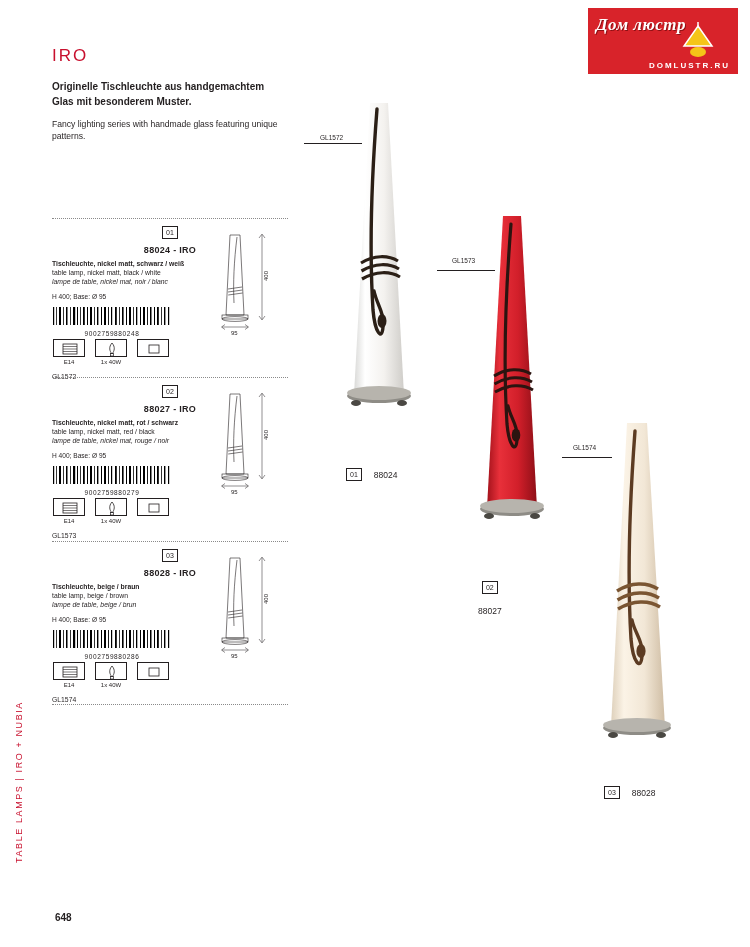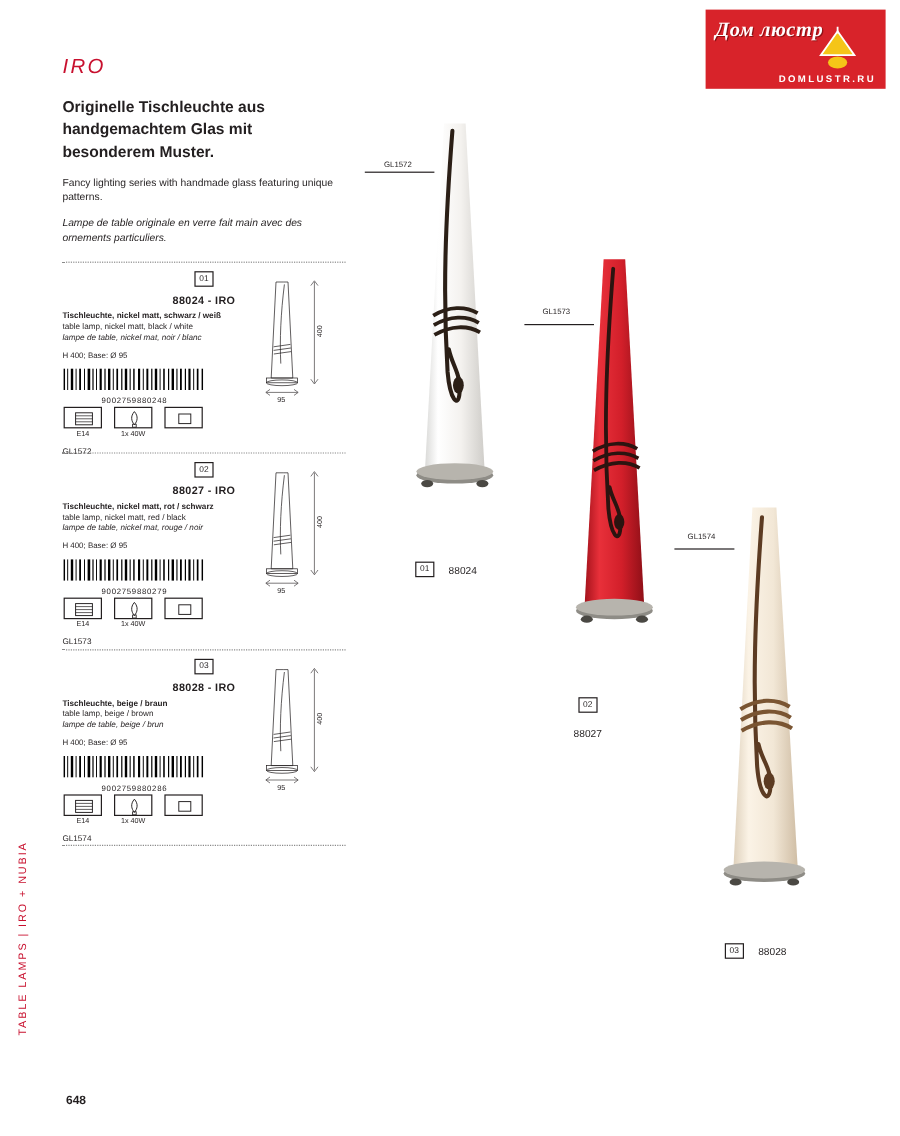--- a/index.html
+++ b/index.html
@@ -34,26 +34,26 @@
     color:#fff; font-size:8px; letter-spacing:2px; font-weight:bold;
   }
   .logo .logo-lamp {
     position:absolute; right:18px; top:14px;
     width:44px; height:44px;
   }
 
   
   .page-title {
     position:absolute; left:52px; top:46px;
-    font-size:17px; color:#c8102e; letter-spacing:2px;font-style:italic;
+    font-size:17px; color:#c8102e; letter-spacing:2px;
   }
 
   
   .intro { position:absolute; left:52px; top:80px; width:230px; }
-  .intro .de { font-size:13px; font-weight:bold; line-height:1.45; margin-bottom:9px; }
+  .intro .de { font-size:10px; font-weight:bold; line-height:1.45; margin-bottom:9px; }
   .intro .en { font-size:8.6px; line-height:1.45; margin-bottom:9px; }
   .intro .fr { font-size:8.6px; font-style:italic; line-height:1.45; }
 
   
   .prod {
     position:absolute; left:52px; width:236px;
     border-top:1px dotted #8a8a8a;
     padding-top:7px;
   }
   .prod.p1 { top:218px; }
@@ -126,21 +126,20 @@
   </svg>
   <div class="logo-text">Дом люстр</div>
   <div class="logo-sub">DOMLUSTR.RU</div>
 </div>
 
 <div class="page-title">IRO</div>
 
 <div class="intro">
   <div class="de">Originelle Tischleuchte aus handgemachtem Glas mit besonderem Muster.</div>
   <div class="en">Fancy lighting series with handmade glass featuring unique patterns.</div>
-  <div class="fr">Lampe de table originale en verre fait main avec des ornements particuliers.</div>
 </div>
 
 <div class="prod p1">
   <div class="prod-head">
     <span class="idx">01</span>
     <span class="art">88024  -  IRO</span>
   </div>
   <div class="desc">
     <div class="d1">Tischleuchte, nickel matt, schwarz / weiß</div>
     <div class="d2">table lamp, nickel matt, black / white</div>

